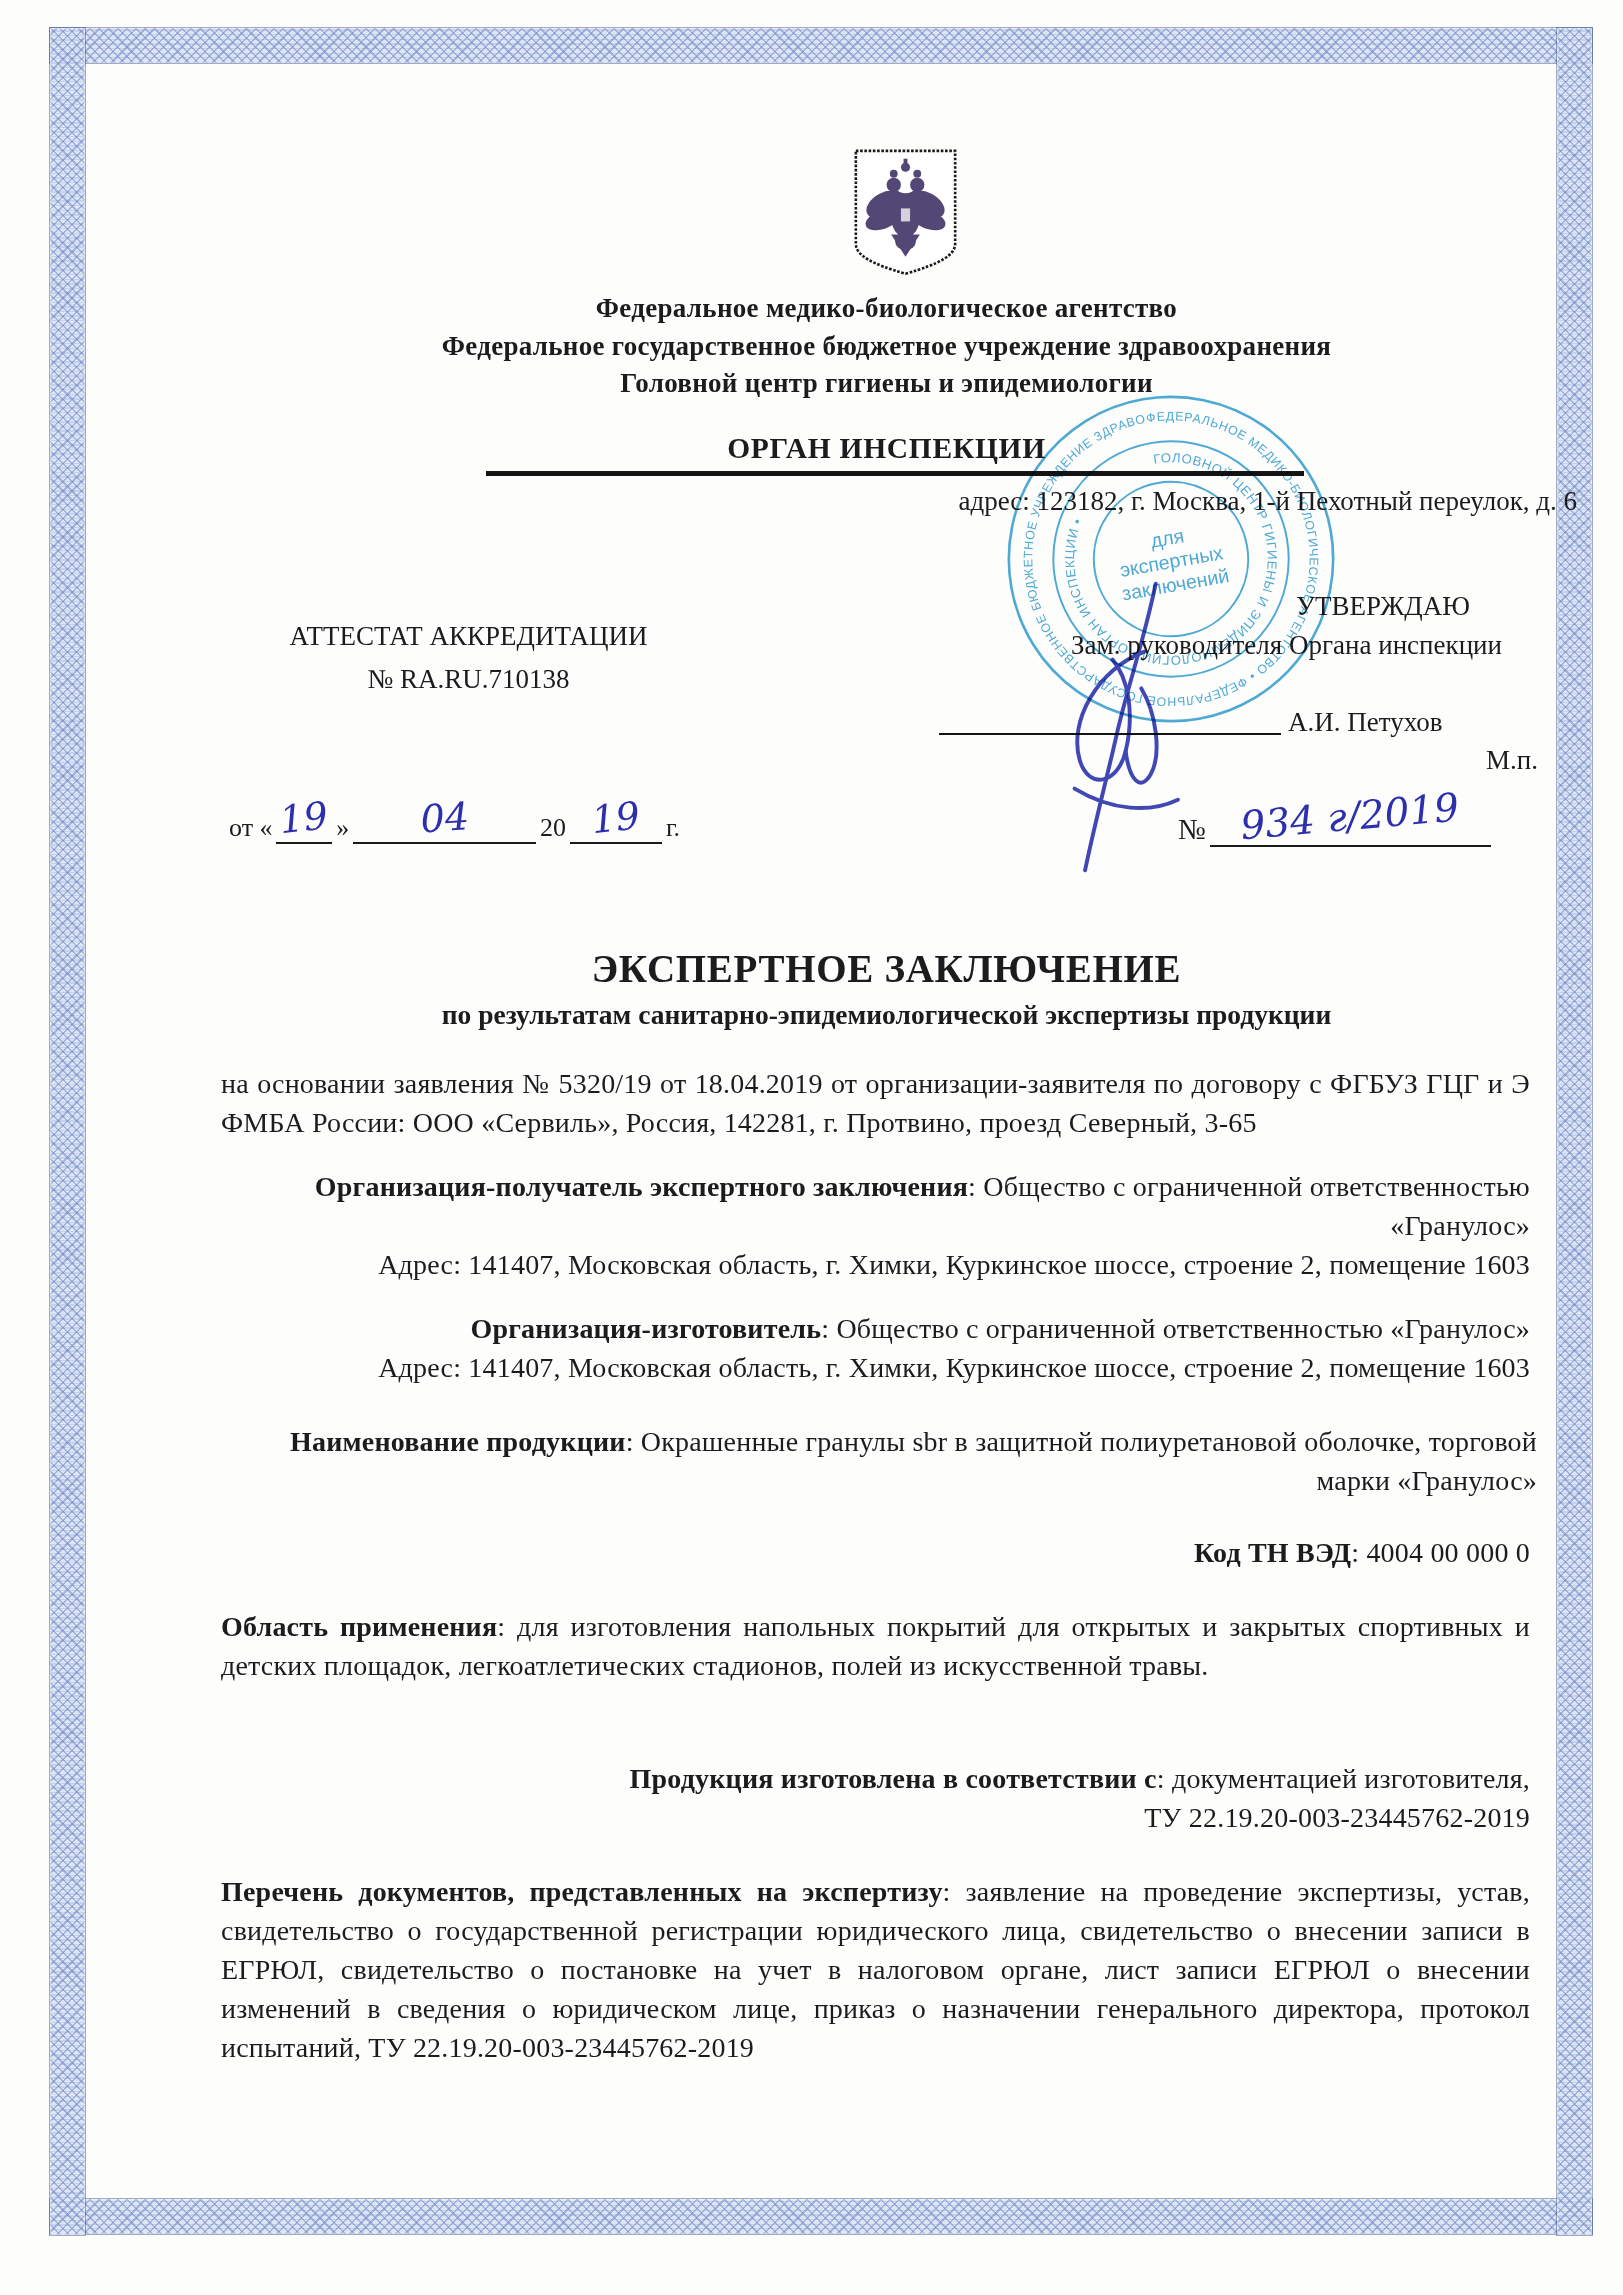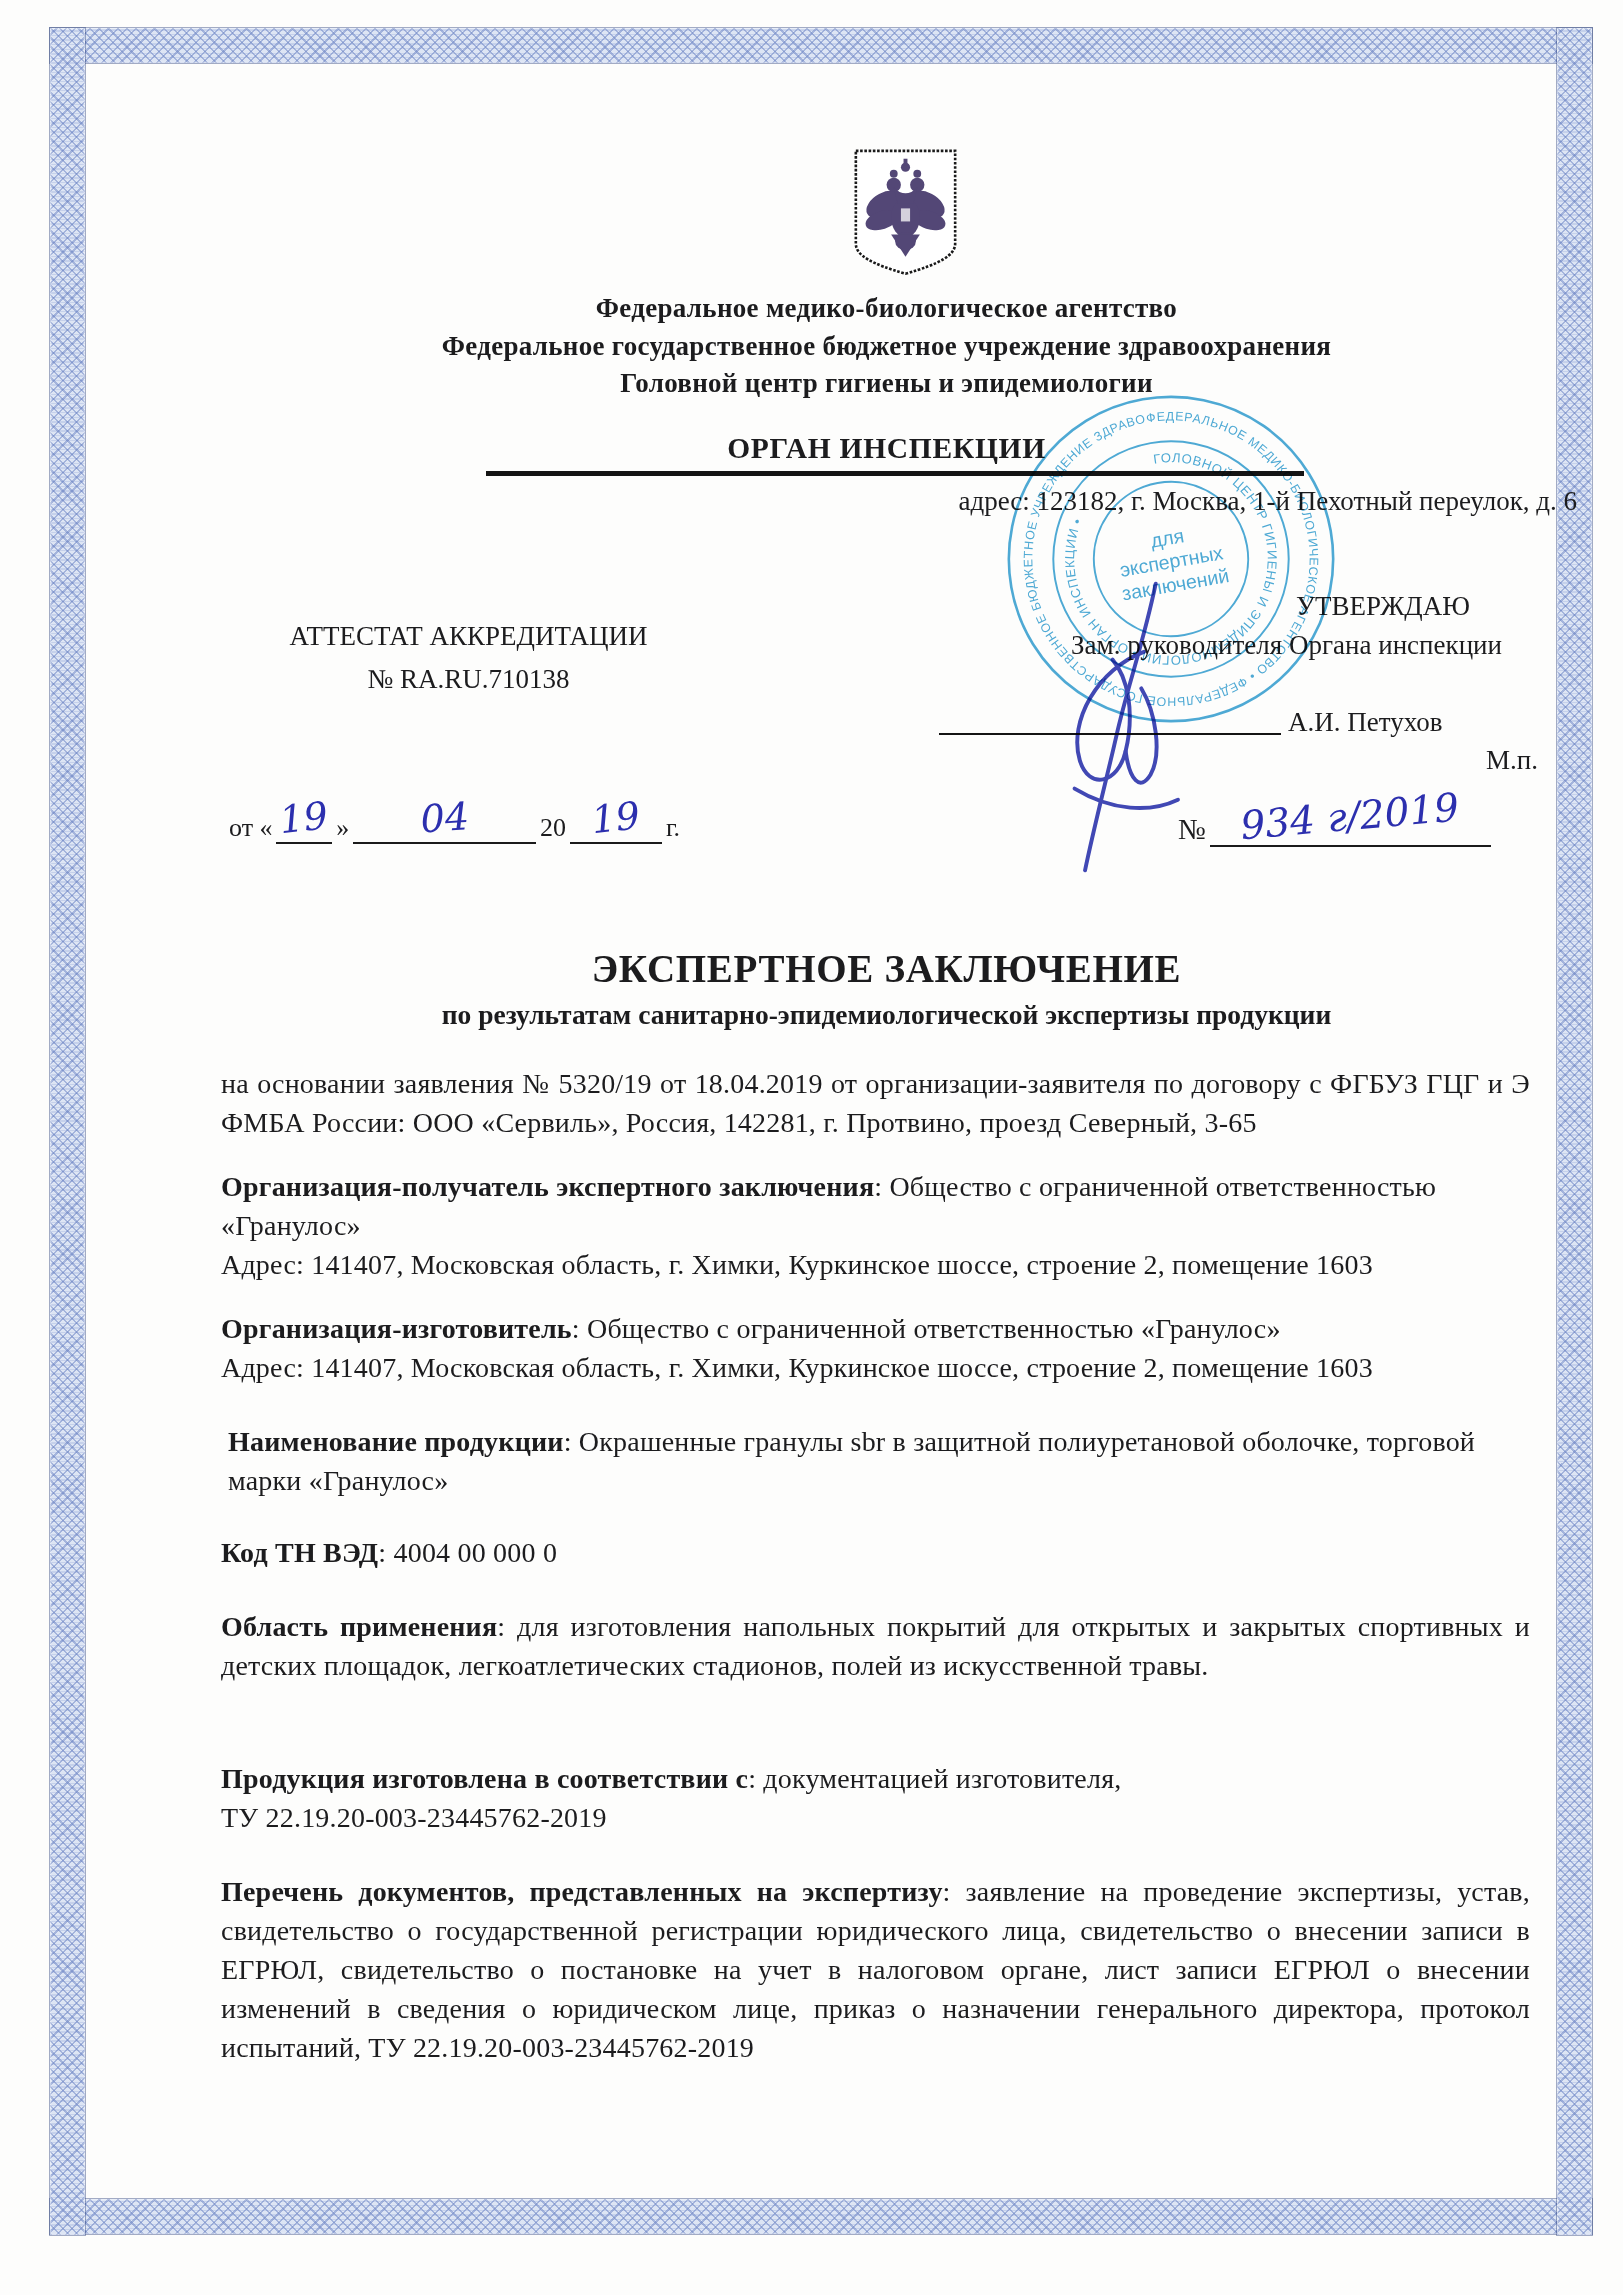--- a/index.html
+++ b/index.html
@@ -23,21 +23,21 @@
   .band-left  {left:50px; top:27.5px;    width:35px;  height:2207px;}
   .band-right {left:1557px; top:27.5px;  width:35px;  height:2207px;}
 
   
   .abs{position:absolute;}
   .center-box{left:196px; width:1381px; text-align:center;}
   .hdr{font-weight:bold; font-size:27px; letter-spacing:0.3px; white-space:nowrap;}
   .addr{font-size:27px; white-space:nowrap;text-align:right;}
   .organ{font-weight:bold; font-size:29.5px; letter-spacing:0.7px;}
   .rule{position:absolute; background:#141414;}
-  .para{position:absolute; left:221px; width:1309px; font-size:28px; line-height:39px; letter-spacing:0.2px;}
+  .para{position:absolute; left:221px; width:1309px; font-size:28px; line-height:39px; letter-spacing:0.2px;text-align:right;}
   .just{text-align:justify;}
   .b{font-weight:bold;}
   .rightblock{font-size:27px; white-space:nowrap;}
   .doc-title{font-weight:bold; font-size:39px; letter-spacing:0.7px;}
   .doc-subtitle{font-weight:bold; font-size:27.5px;}
 
   
   .hline{display:inline-flex; align-items:baseline;}
   .printed{font-size:26px;}
   .slot{display:inline-block; border-bottom:2px solid #1b1b1b; text-align:center; margin:0 3.9px;}

